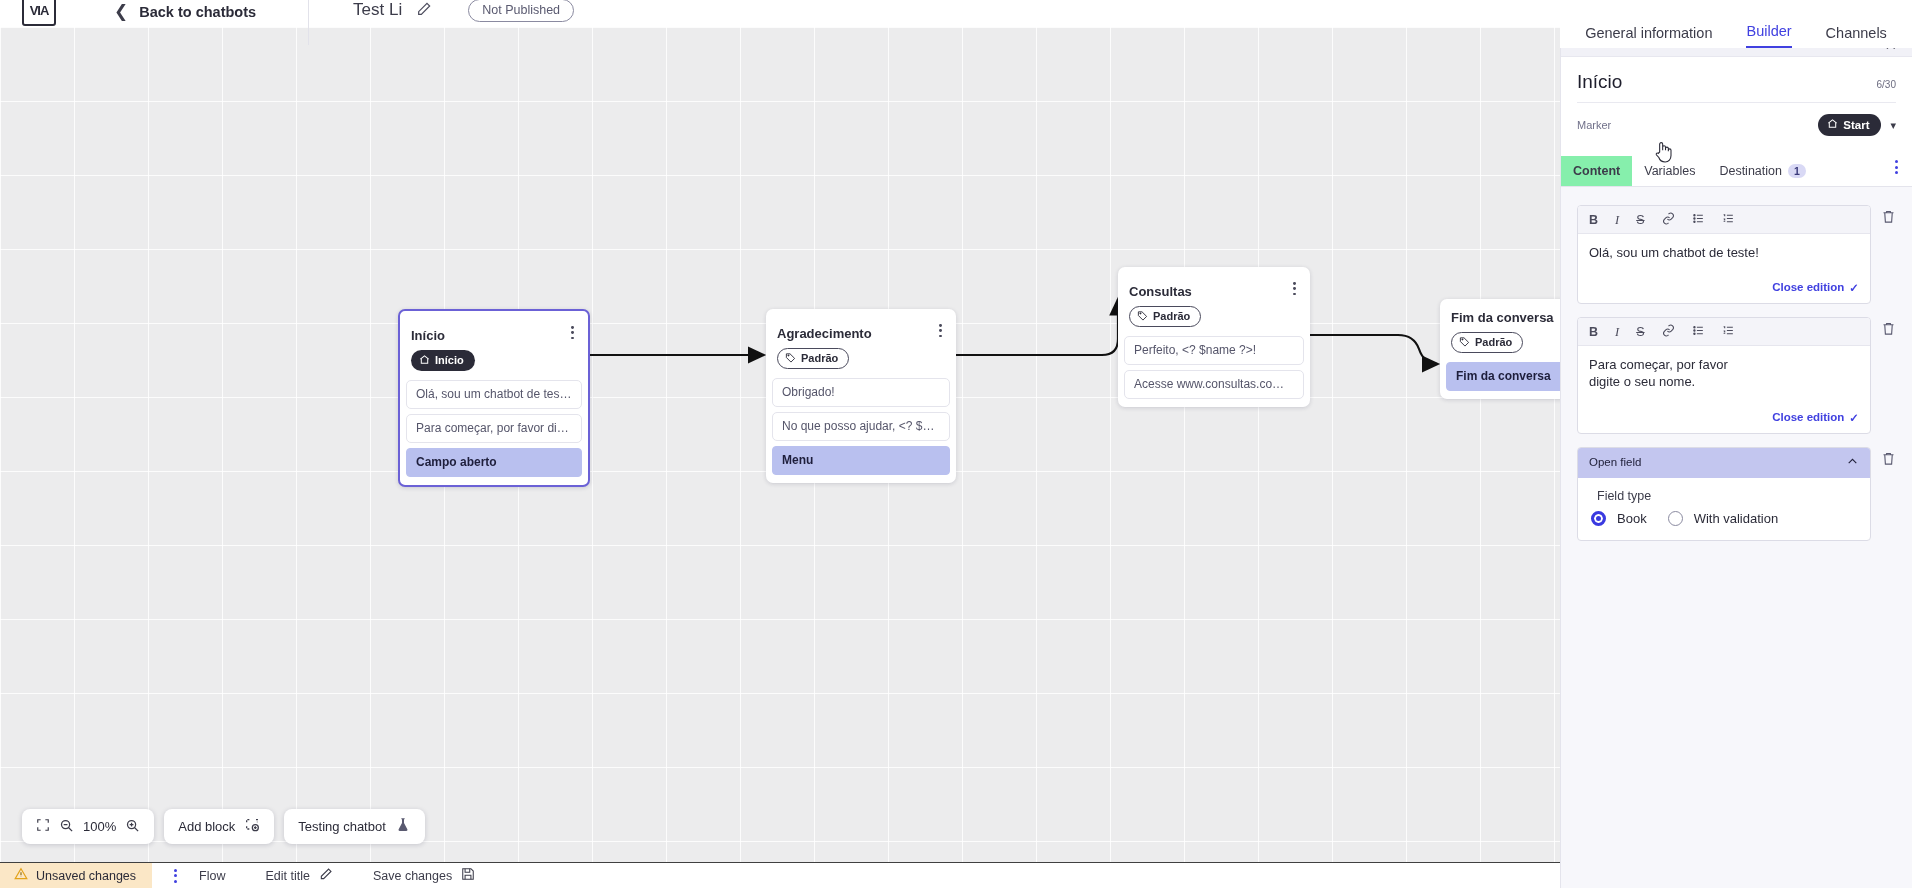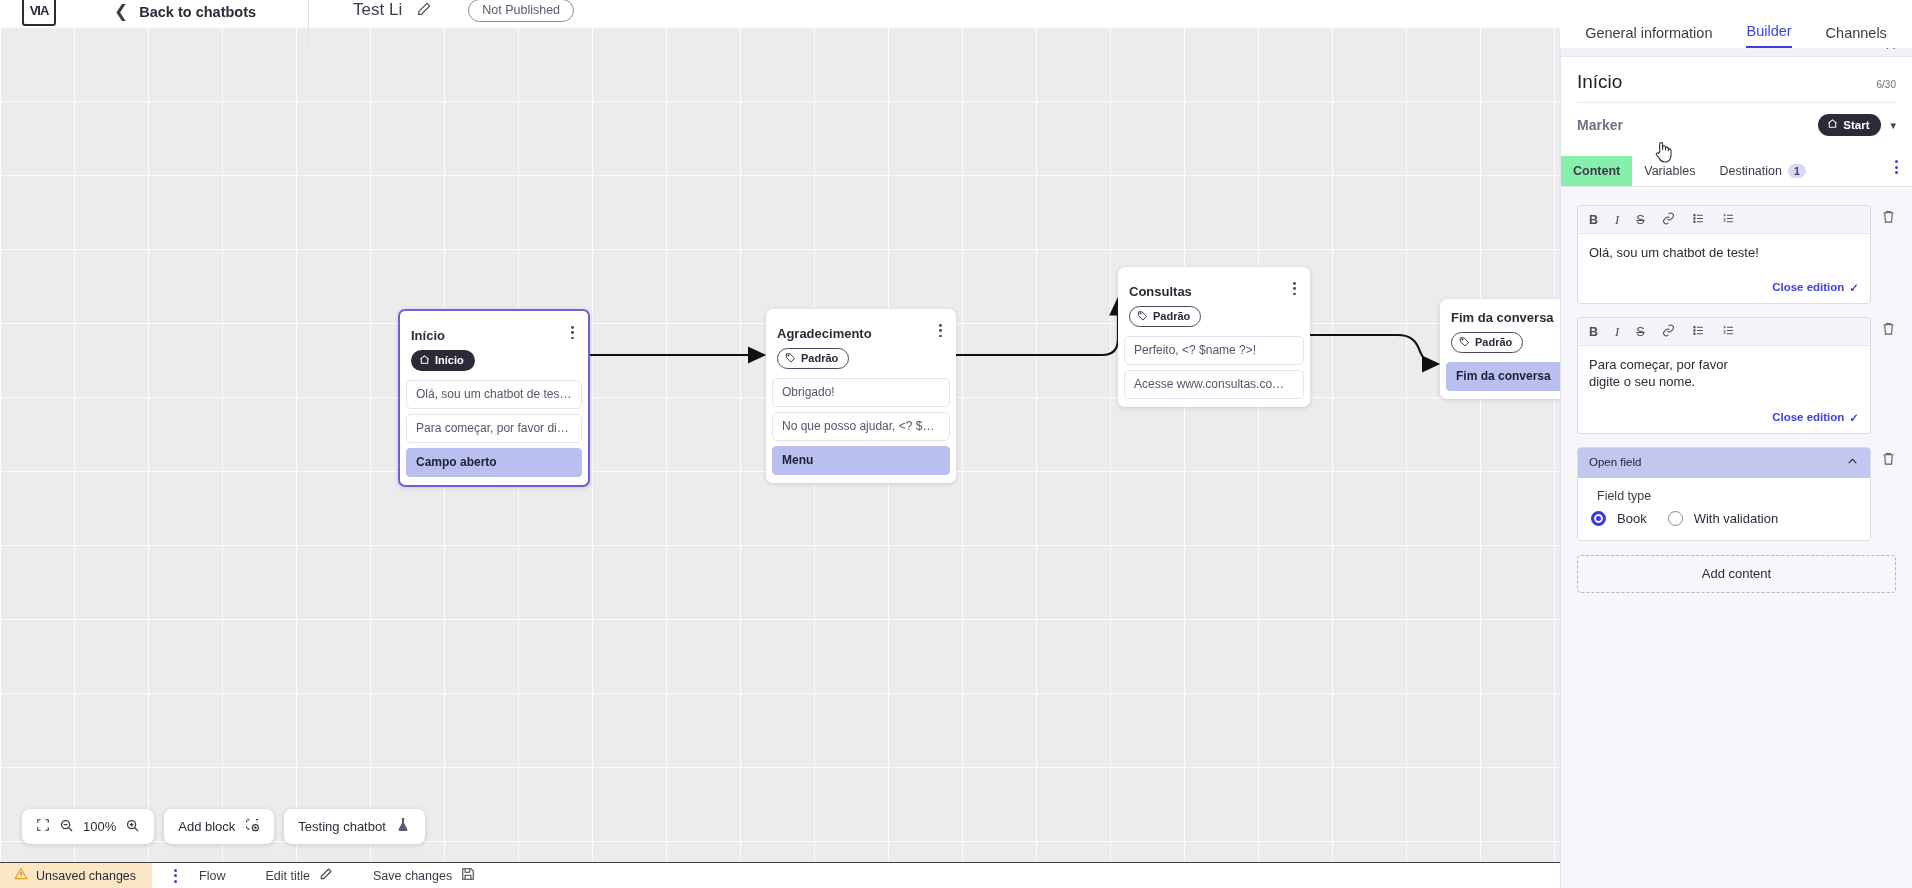--- a/index.html
+++ b/index.html
@@ -155,21 +155,21 @@
     display: flex; align-items: baseline; justify-content: space-between;
     padding: 14px 0 9px;
   }
   .ptitle { font-size: 19px; color: #1e1e2c; }
   .pcount { font-size: 10px; color: #6c6c80; }
   .hr { height: 1px; background: #e9e9f0; }
   .marker-row {
     display: flex; align-items: center; justify-content: space-between;
     padding: 11px 0 12px;
   }
-  .marker-label { font-size: 14px; color: #71718a; font-weight: bold; }
+  .marker-label { font-size: 11px; color: #71718a; }
   .marker-right { display: flex; align-items: center; gap: 9px; }
   .start-pill {
     display: inline-flex; align-items: center; gap: 5px;
     background: #2b2b38; color: #fff; border-radius: 12px;
     padding: 4px 12px 5px 9px; font-size: 11.5px; font-weight: bold;
   }
   .chev-sm { font-size: 11px; color: #3c3c4a; }
 
   .ptabs { display: flex; align-items: flex-end; border-bottom: 1px solid #e4e4ec; background:#fff; }
   .ptab {
@@ -588,21 +588,20 @@
           </div>
         </div>
       </div>
       <span class="trash">
         <svg width="15" height="15" viewBox="0 0 24 24" fill="none" stroke="#5a5a70" stroke-width="1.8">
           <path d="M4 6h16M9 6V4h6v2M6 6l1 15h10l1-15"></path>
         </svg>
       </span>
     </div>
 
-    <div class="add-content">Add content</div>
 
   </div>
 </div>
 
 <div class="cursor-hand">
   <svg width="20" height="24" viewBox="0 0 24 28" fill="#fff" stroke="#2b2b38" stroke-width="1.3">
     <path d="M8 14V4.5a1.8 1.8 0 0 1 3.6 0V12V8.2a1.7 1.7 0 0 1 3.4 0V12v-2.2a1.7 1.7 0 0 1 3.4 0V13v-1.2a1.6 1.6 0 0 1 3.2 0v6.5c0 4.2-2.7 7.7-7 7.7-4.2 0-6.6-2.4-7.6-5.4L4 17.3c-.6-1.5 1.2-2.7 2.3-1.6z"></path>
   </svg>
 </div>
 

